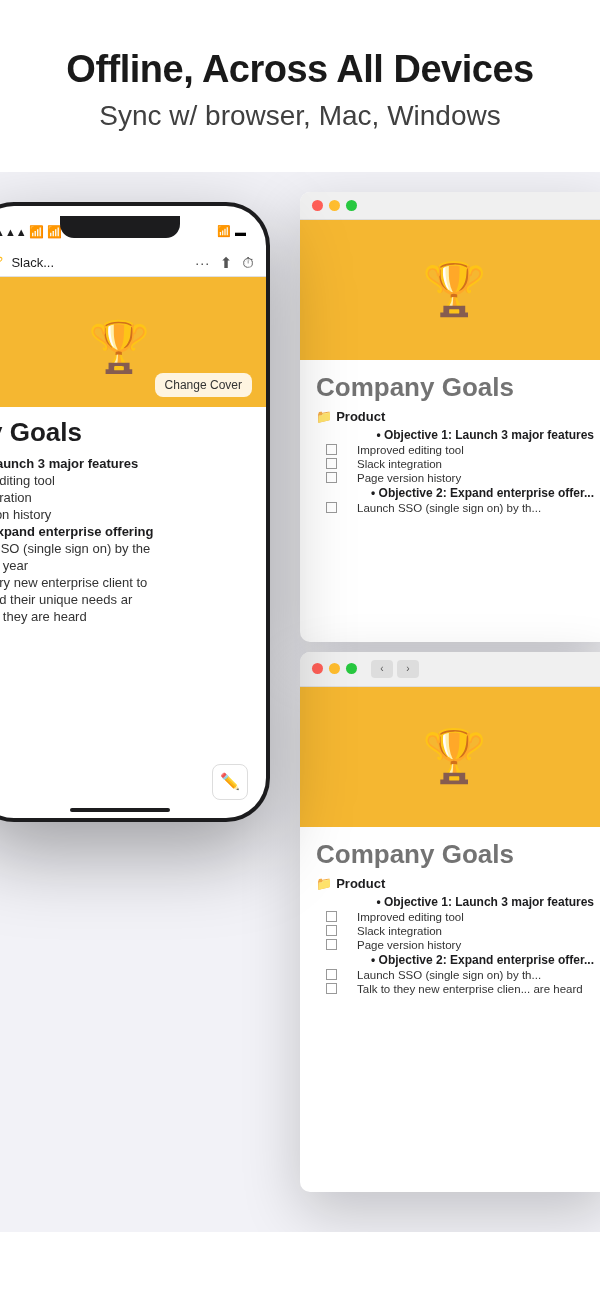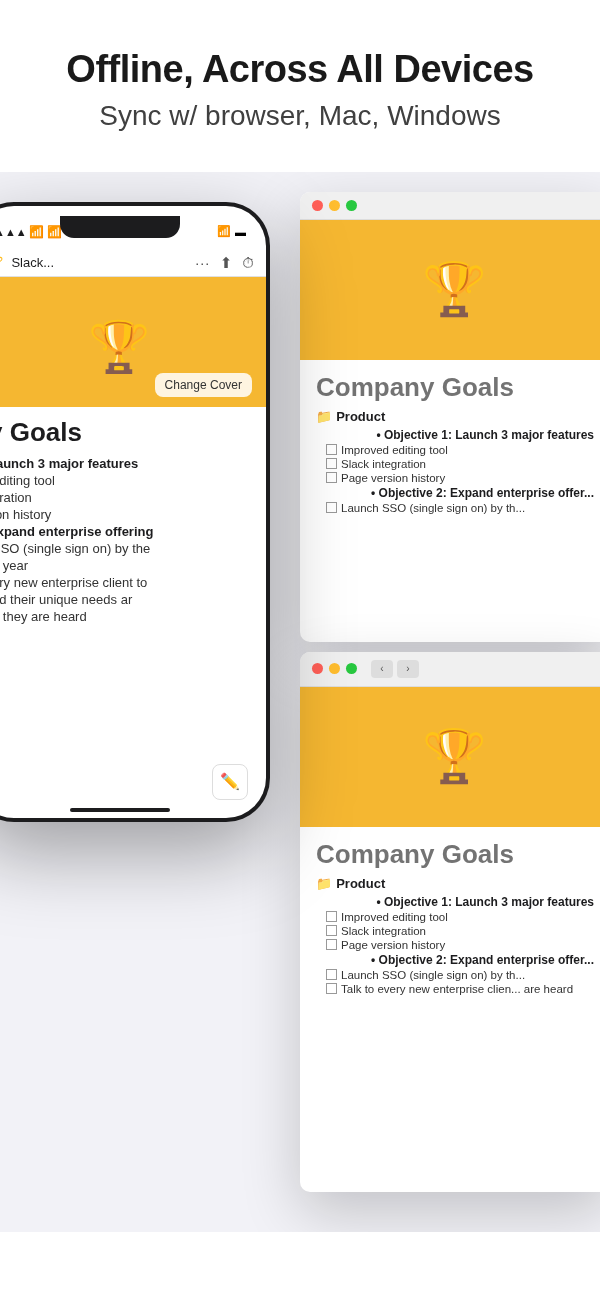--- a/index.html
+++ b/index.html
@@ -292,21 +292,21 @@
       color: #1c1c1e;
       margin-bottom: 2px;
       padding-left: 2px;
       text-align: right;
     }
     .window-bullet-item::before {
       content: '• ';
     }
     .window-checkbox-item {
       display: flex;
-      gap: 4px;
+      gap: 20px;
       font-size: 11.5px;
       color: #333;
       margin-bottom: 2px;
       padding-left: 10px;
     }
     .checkbox-box {
       width: 11px;
       height: 11px;
       border: 1.5px solid #999;
       flex-shrink: 0;
@@ -446,18 +446,18 @@
         <div class="checkbox-box"></div>
         <span>Page version history</span>
       </div>
       <div class="window-bullet-item">Objective 2: Expand enterprise offer...</div>
       <div class="window-checkbox-item">
         <div class="checkbox-box"></div>
         <span>Launch SSO (single sign on) by th...</span>
       </div>
       <div class="window-checkbox-item">
         <div class="checkbox-box"></div>
-        <span>Talk to every new enterprise clien... are heard</span>
+        <span>Talk to they new enterprise clien... are heard</span>
       </div>
     </div>
   </div>
 
 </div>
 
 </body></html>

